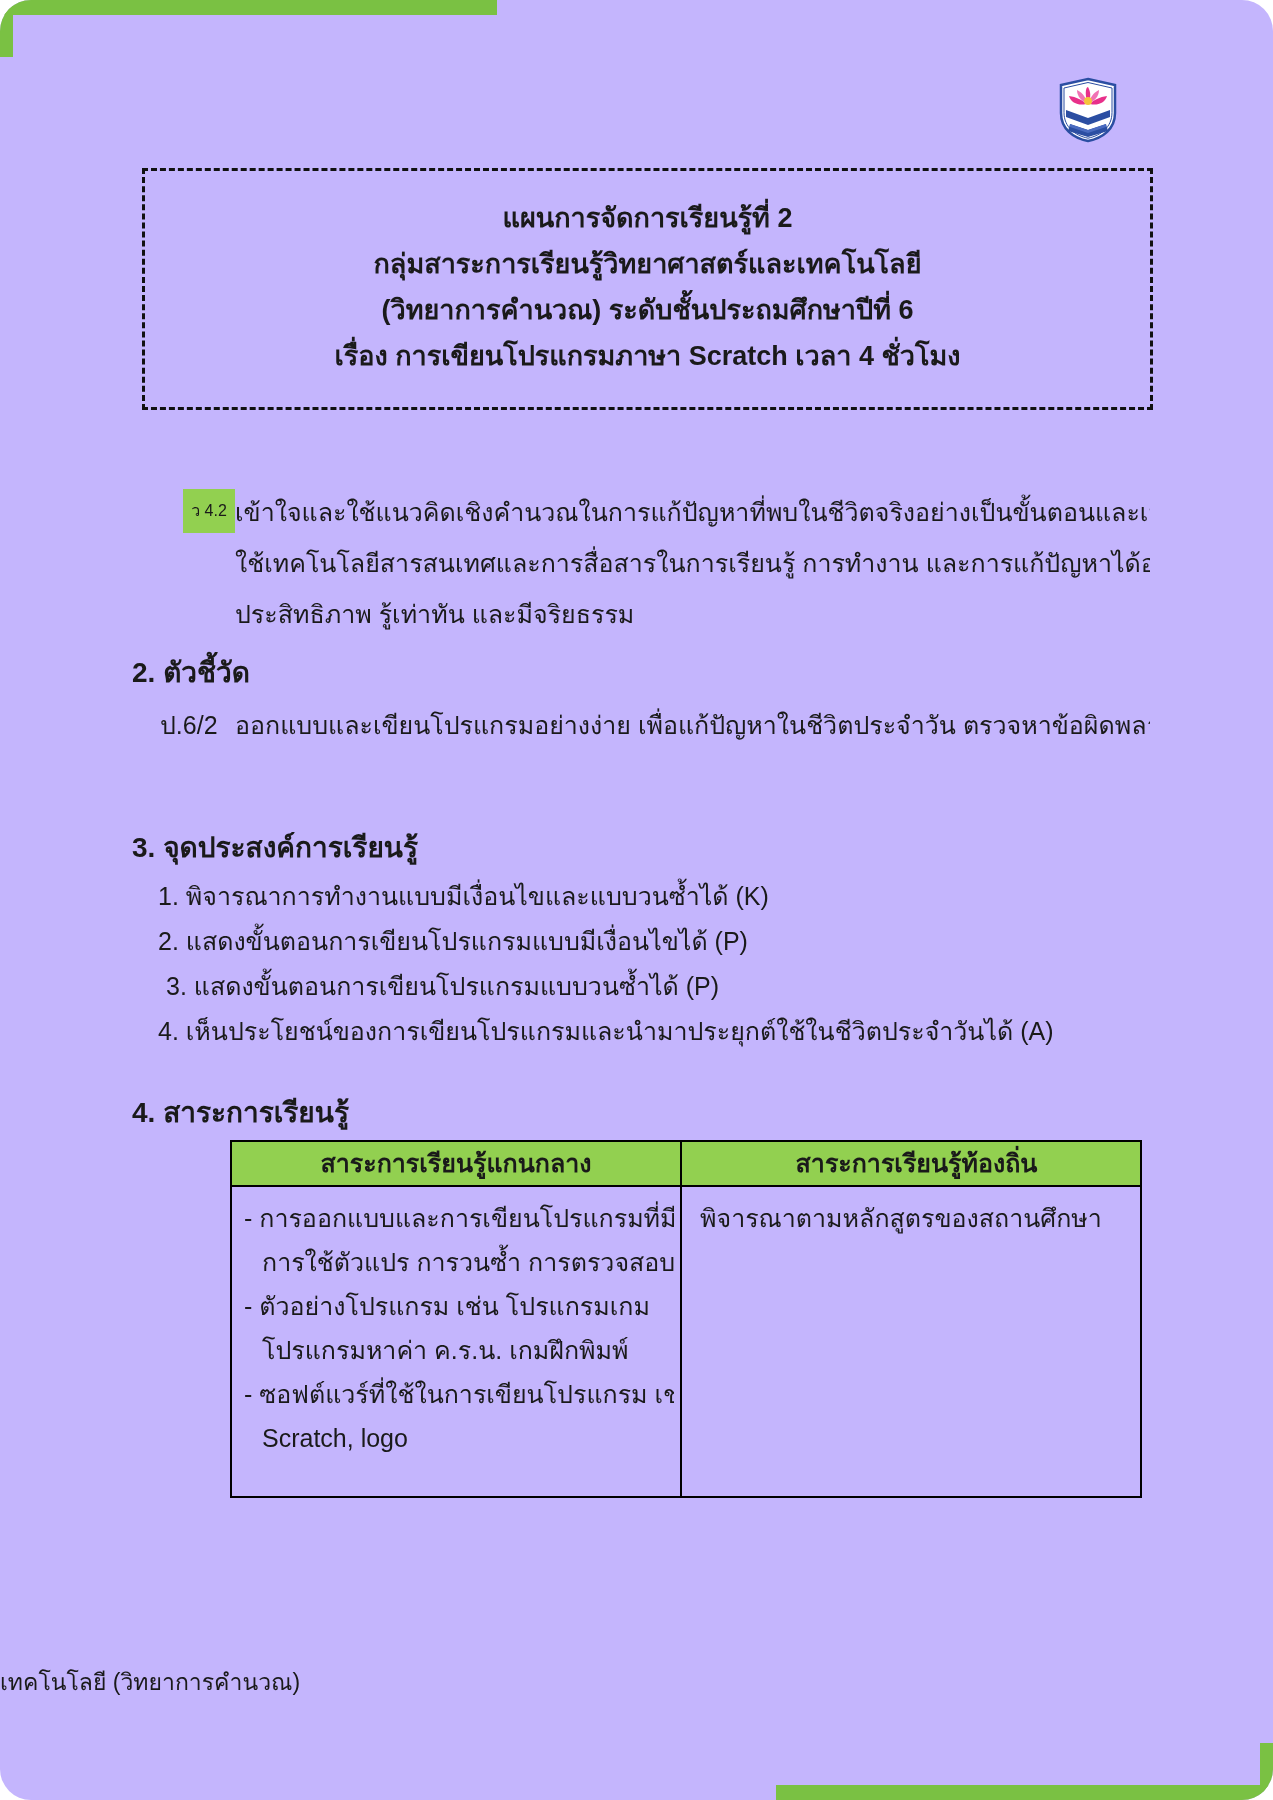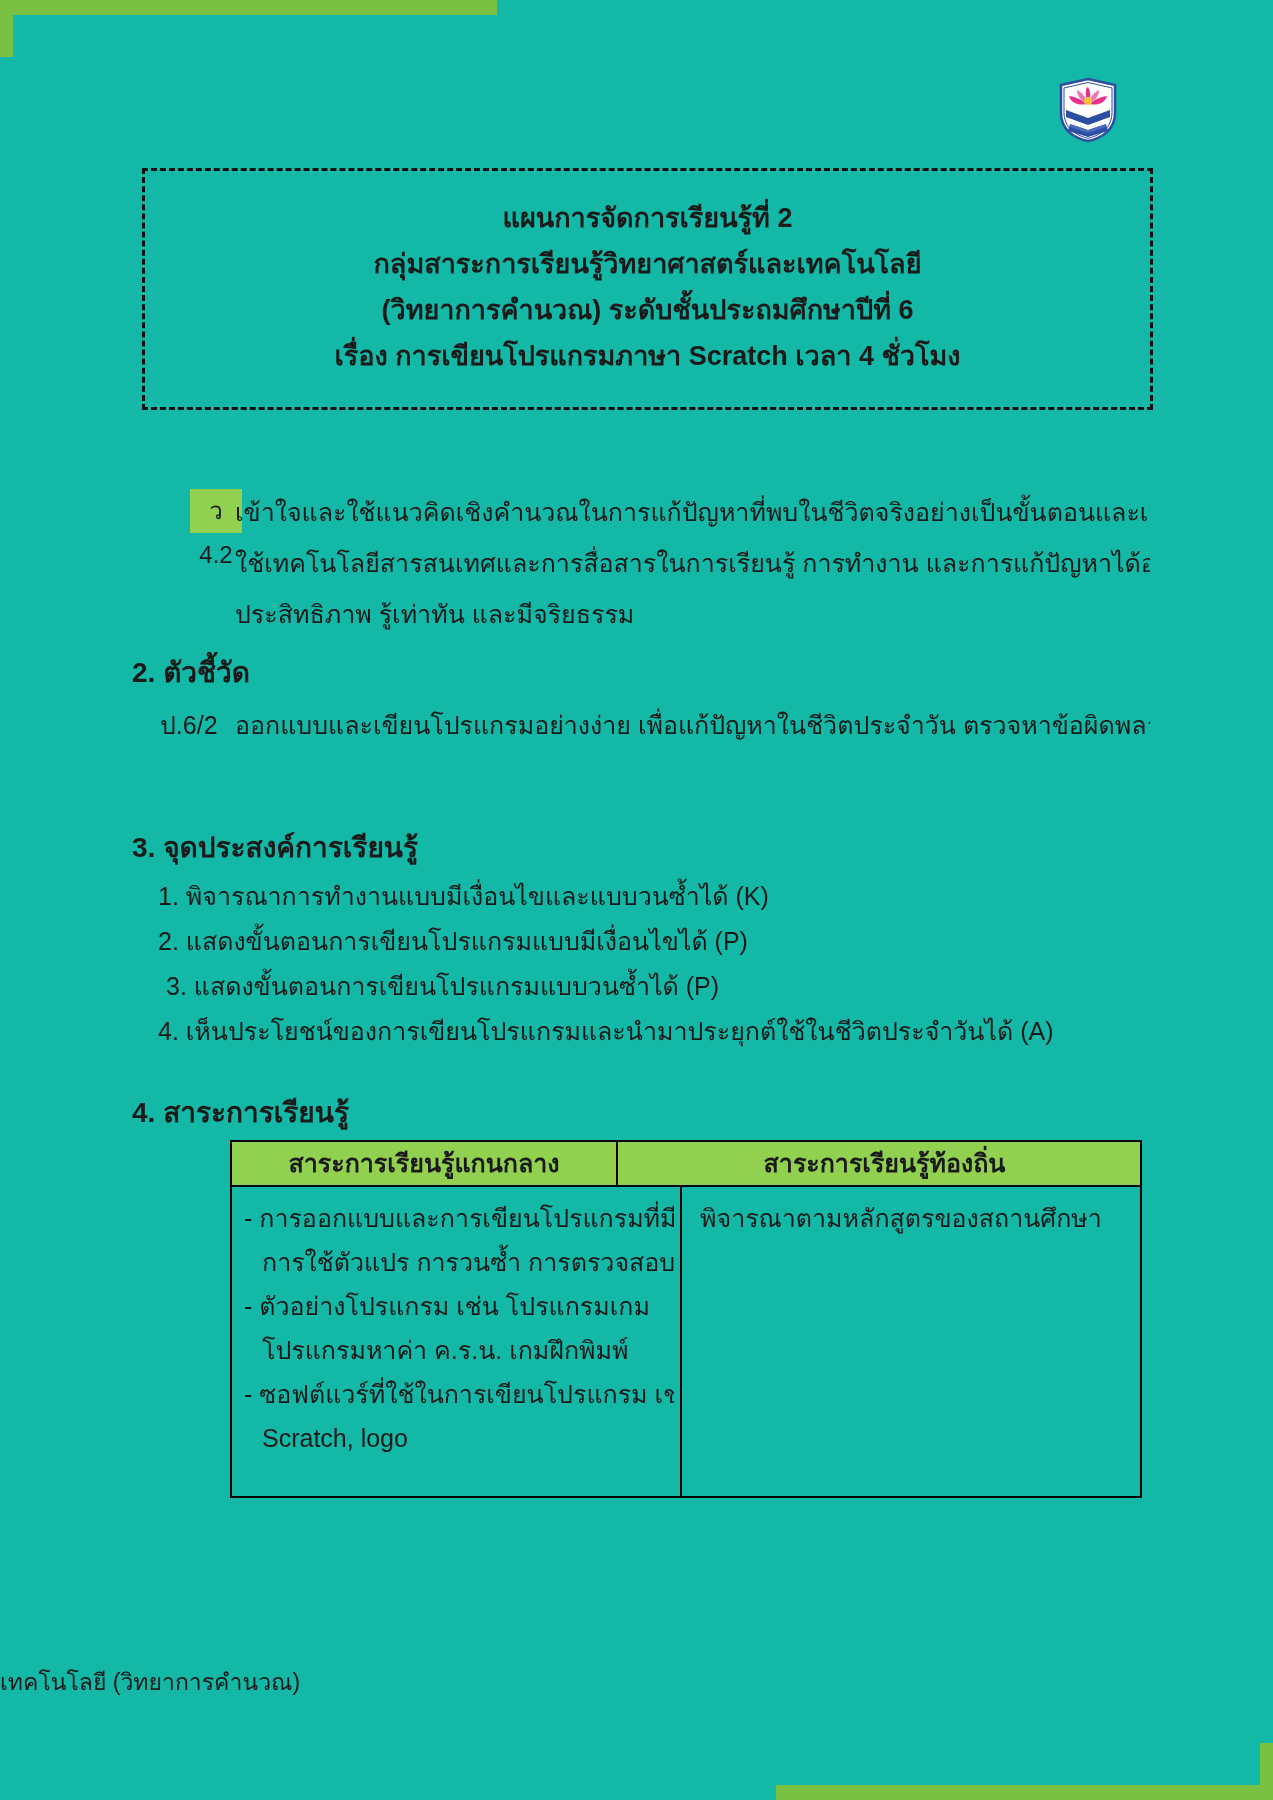--- a/index.html
+++ b/index.html
@@ -2,22 +2,23 @@
 <html><head>
 <meta charset="utf-8">
 <style>
   * { margin: 0; padding: 0; box-sizing: border-box; }
   html, body { background: #ffffff; }
   body { font-family: "Liberation Sans", "DejaVu Sans", sans-serif; color: #1a1a1a; }
   .page {
     position: relative;
     width: 1273px;
     height: 1800px;
-    background: #14b8a6;
+    background: #c4b5fd;
     overflow: hidden;
+    border-radius: 31px;
   }
   .line { white-space: nowrap; overflow: hidden; }
 
   
   .corner { position: absolute; background: #7AC143; }
   .corner.tl-h { left: 0; top: 0; width: 497px; height: 15px; }
   .corner.tl-v { left: 0; top: 0; width: 13px; height: 57px; }
   .corner.br-h { right: 0; bottom: 0; width: 497px; height: 15px; }
   .corner.br-v { right: 0; bottom: 0; width: 13px; height: 57px; }
 
@@ -43,24 +44,24 @@
     position: absolute;
     left: 132px;
     font-size: 28px;
     font-weight: bold;
     white-space: nowrap;
   }
   .body-text { position: absolute; font-size: 25px; white-space: nowrap; overflow: hidden; }
 
   .code-chip {
     position: absolute;
-    left: 190px; top: 489px;
+    left: 183px; top: 489px;
     width: 52px; height: 44px;
     background: #92D050;
-    font-size: 24px;
+    font-size: 16px;
     text-align: center;
     line-height: 44px;
   }
 
   
   .content-table {
     position: absolute;
     left: 230px; top: 1140px;
     width: 912px; height: 358px;
     border: 2px solid #000000;
@@ -70,21 +71,21 @@
     height: 45px;
     background: #92D050;
     border-bottom: 2px solid #000000;
   }
   .content-table .header-cell {
     font-size: 25px;
     font-weight: bold;
     text-align: center;
     line-height: 43px;
   }
-  .content-table .header-cell.left { width: 386px; border-right: 2px solid #000000; }
+  .content-table .header-cell.left { width: 450px; border-right: 2px solid #000000; }
   .content-table .header-cell.right { flex: 1; margin-left: 11px; }
   .content-table .body-row { display: flex; height: 309px; }
   .content-table .body-cell { font-size: 25px; }
   .content-table .body-cell.left {
     width: 450px;
     border-right: 2px solid #000000;
     padding: 9px 6px 0 12px;
   }
   .content-table .body-cell.right { flex: 1; padding: 9px 6px 0 18px; }
   .content-table .cell-line { line-height: 44px; white-space: nowrap; overflow: hidden; }

